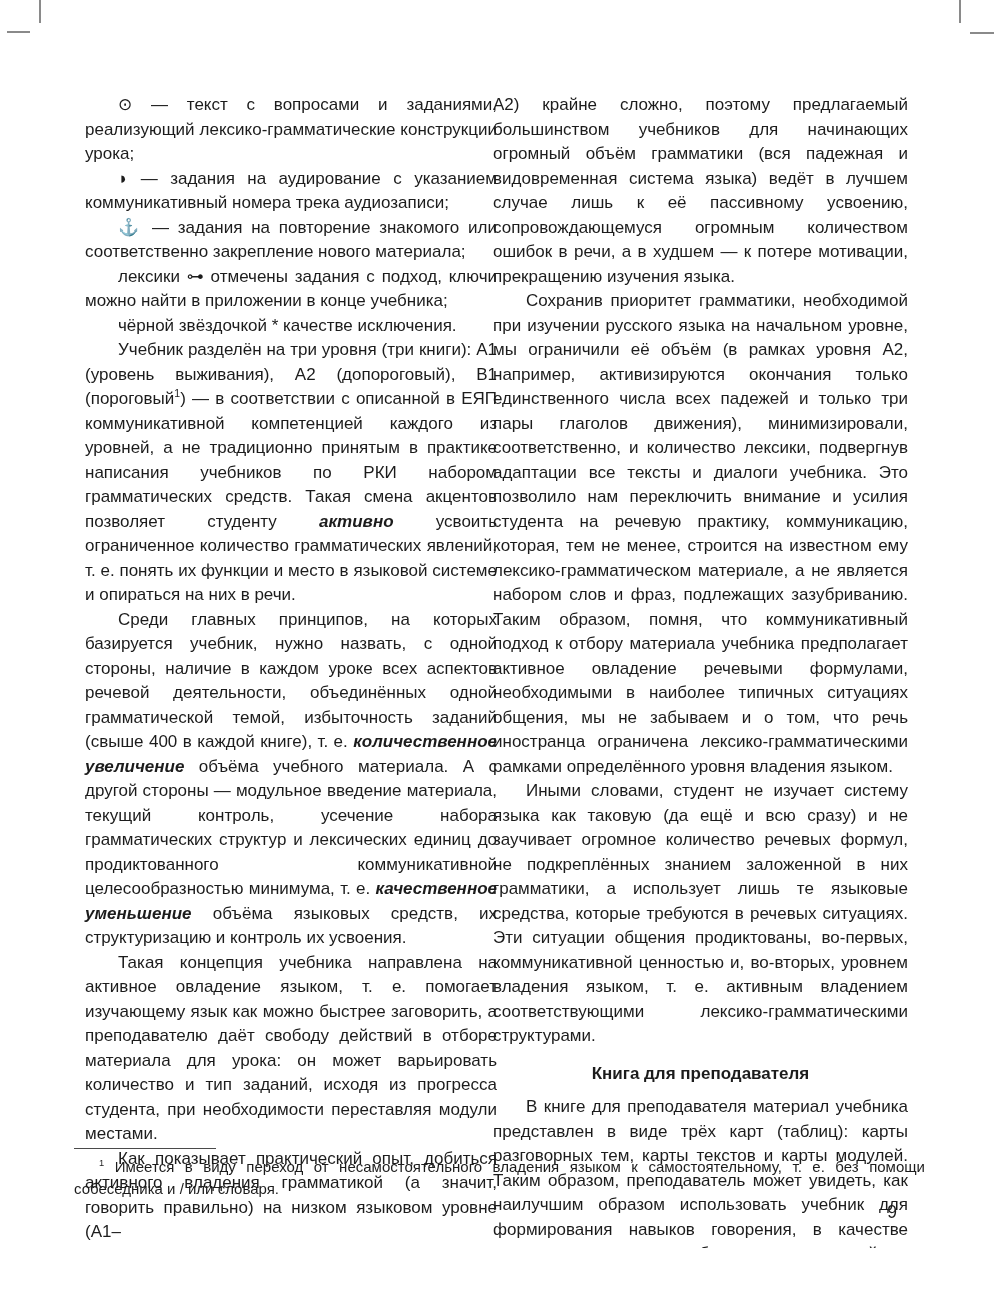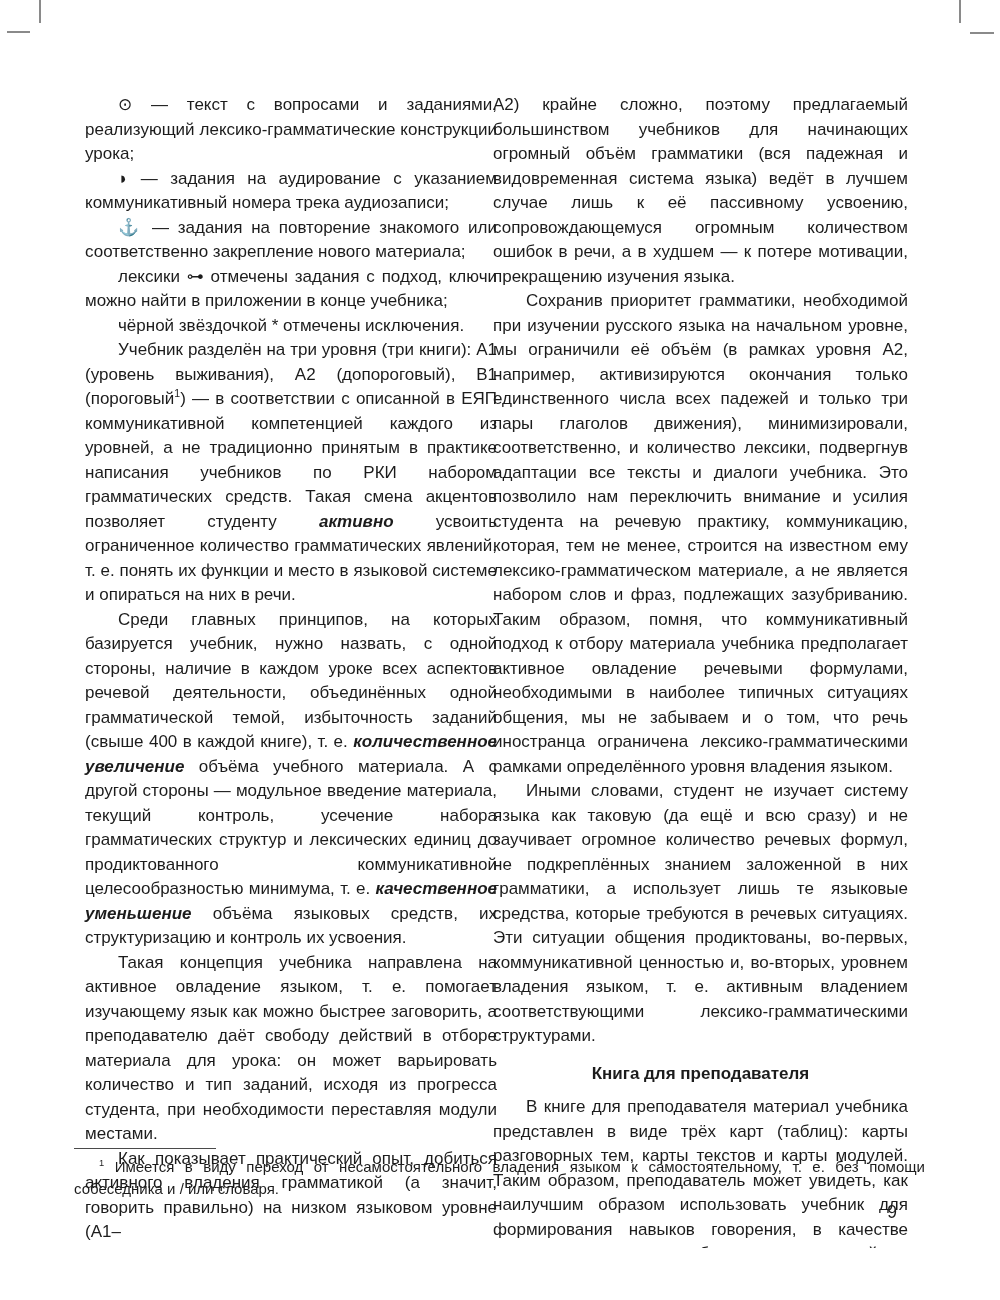--- a/index.html
+++ b/index.html
@@ -85,21 +85,21 @@
   <div class="crop cm-bl-h"></div>
   <div class="crop cm-bl-v"></div>
   <div class="crop cm-br-h"></div>
   <div class="crop cm-br-v"></div>
 
   <div class="col col-left">
       <p class="para indent"><span class="sym">⊙</span><span> — текст с вопросами и заданиями, реализующий лексико-грамматические конструкции урока;</span></p>
       <p class="para indent"><span class="sym">◗</span><span> — задания на аудирование с указанием коммуникативный номера трека аудиозаписи;</span></p>
       <p class="para indent"><span class="sym">⚓</span><span> — задания на повторение знакомого или соответственно закрепление нового материала;</span></p>
       <p class="para indent"><span>лексики </span><span class="sym">⊶</span><span> отмечены задания с подход, ключи можно найти в приложении в конце учебника;</span></p>
-      <p class="para indent"><span>чёрной звёздочкой * отмечены исключения.</span></p>
+      <p class="para indent"><span>чёрной звёздочкой * качестве исключения.</span></p>
       <p class="para indent"><span>Учебник разделён на три уровня (три книги): </span><span class="b">А1</span><span> (уровень </span><span class="b">выживания</span><span>), </span><span class="b">А2</span><span> (</span><span class="b">допороговый</span><span>), </span><span class="b">В1</span><span> (</span><span class="b">пороговый</span><span class="sup">1</span><span>) — в соответствии с описанной в ЕЯП коммуникативной компетенцией каждого из уровней, а не традиционно принятым в практике написания учебников по РКИ набором грамматических средств. Такая смена акцентов позволяет студенту </span><span class="bi">активно</span><span> усвоить ограниченное количество грамматических явлений, т. е. понять их функции и место в языковой системе и опираться на них в речи.</span></p>
       <p class="para indent"><span>Среди главных принципов, на которых базируется учебник, нужно назвать, с одной стороны, наличие в каждом уроке всех аспектов речевой деятельности, объединённых одной грамматической темой, избыточность заданий (свыше 400 в каждой книге), т. е. </span><span class="bi">количественное увеличение</span><span> объёма учебного материала. А с другой стороны — модульное введение материала, текущий контроль, усечение набора грамматических структур и лексических единиц до продиктованного коммуникативной целесообразностью минимума, т. е. </span><span class="bi">качественное уменьшение</span><span> объёма языковых средств, их структуризацию и контроль их усвоения.</span></p>
       <p class="para indent"><span>Такая концепция учебника направлена на активное овладение языком, т. е. помогает изучающему язык как можно быстрее заговорить, а преподавателю даёт свободу действий в отборе материала для урока: он может варьировать количество и тип заданий, исходя из прогресса студента, при необходимости переставляя модули местами.</span></p>
       <p class="para indent"><span>Как показывает практический опыт, добиться активного владения грамматикой (а значит, говорить правильно) на низком языковом уровне (А1–</span></p>
     </div>
 
   <div class="col col-right">
       <p class="para"><span>А2) крайне сложно, поэтому предлагаемый большинством учебников для начинающих огромный объём грамматики (вся падежная и видовременная система языка) ведёт в лучшем случае лишь к её пассивному усвоению, сопровождающемуся огромным количеством ошибок в речи, а в худшем — к потере мотивации, прекращению изучения языка.</span></p>
       <p class="para indent"><span>Сохранив приоритет грамматики, необходимой при изучении русского языка на начальном уровне, мы ограничили её объём (в рамках уровня А2, например, активизируются окончания только единственного числа всех падежей и только три пары глаголов движения), минимизировали, соответственно, и количество лексики, подвергнув адаптации все тексты и диалоги учебника. Это позволило нам переключить внимание и усилия студента на речевую практику, коммуникацию, которая, тем не менее, строится на известном ему лексико-грамматическом материале, а не является набором слов и фраз, подлежащих зазубриванию. Таким образом, помня, что коммуникативный подход к отбору материала учебника предполагает активное овладение речевыми формулами, необходимыми в наиболее типичных ситуациях общения, мы не забываем и о том, что речь иностранца ограничена лексико-грамматическими рамками определённого уровня владения языком.</span></p>
       <p class="para indent"><span>Иными словами, студент не изучает систему языка как таковую (да ещё и всю сразу) и не заучивает огромное количество речевых формул, не подкреплённых знанием заложенной в них грамматики, а использует лишь те языковые средства, которые требуются в речевых ситуациях. Эти ситуации общения продиктованы, во-первых, коммуникативной ценностью и, во-вторых, уровнем владения языком, т. е. активным владением соответствующими лексико-грамматическими структурами.</span></p>

